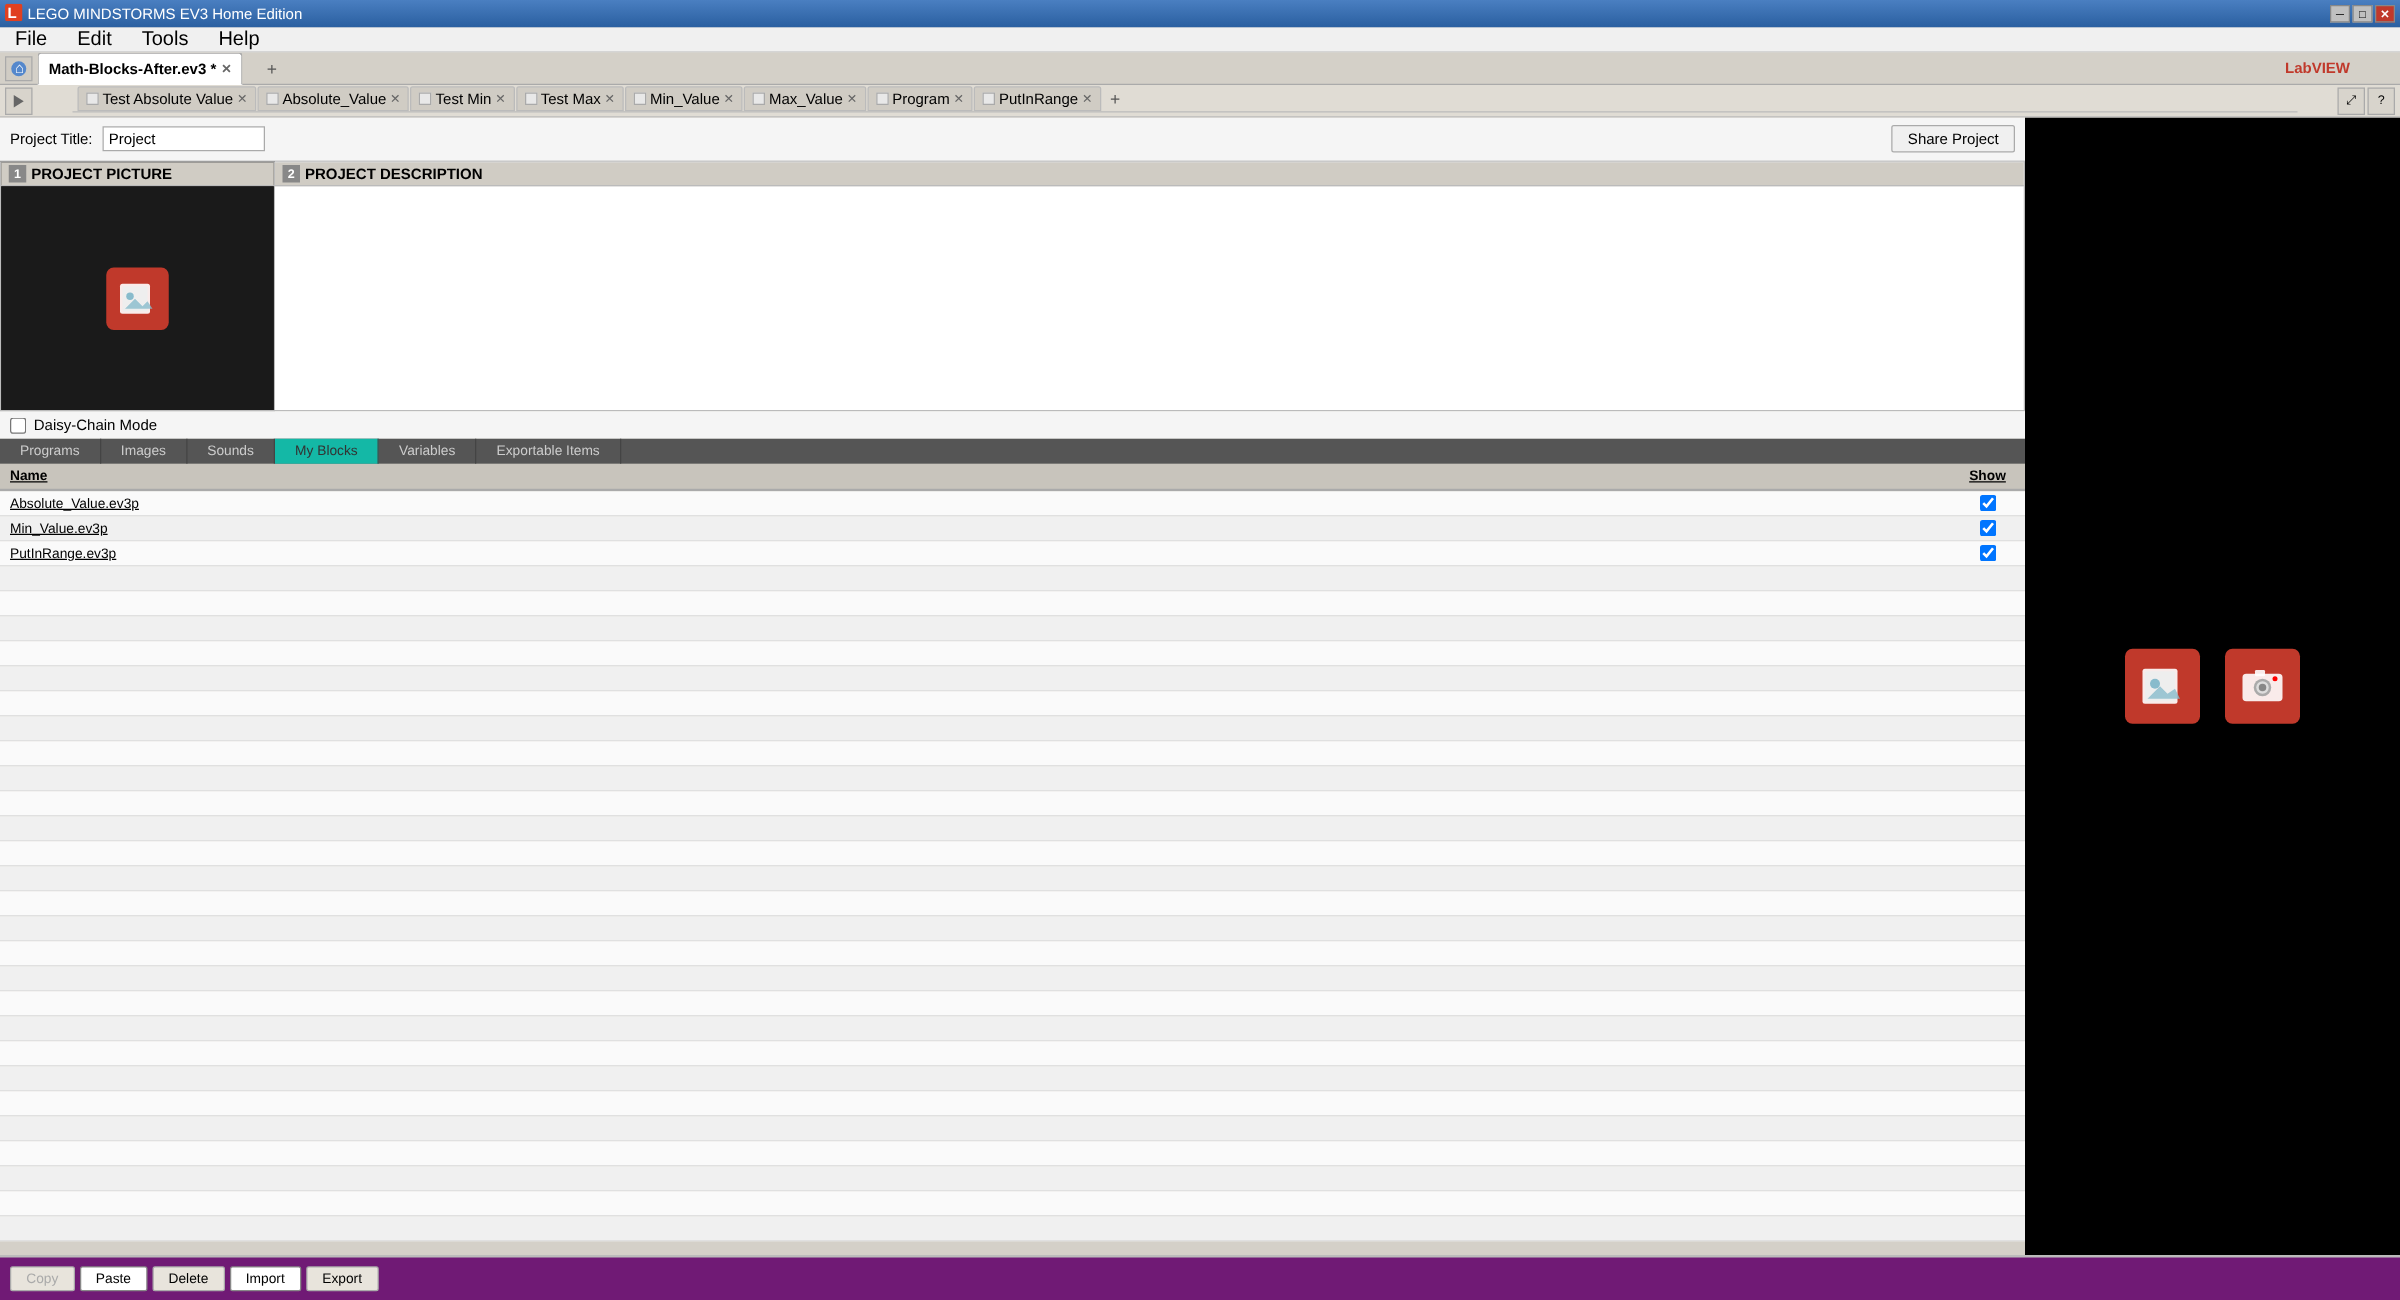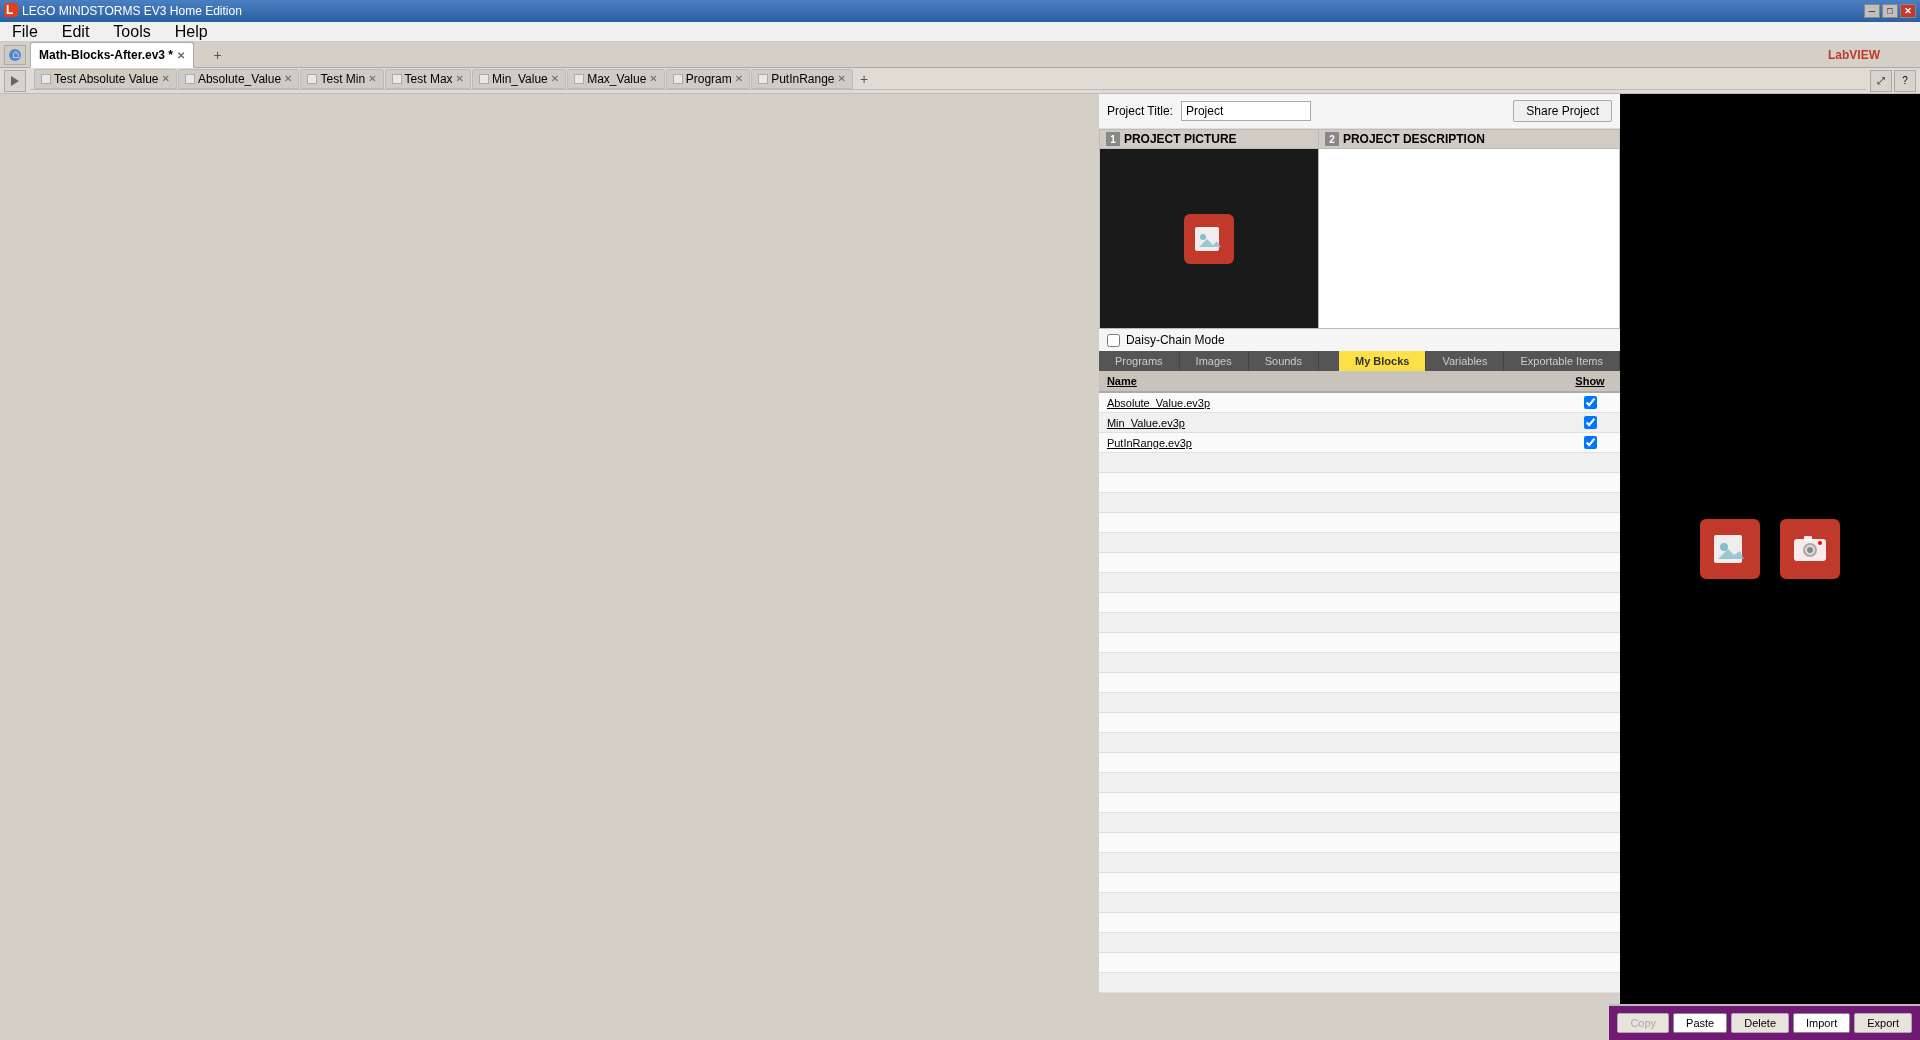--- a/index.html
+++ b/index.html
@@ -233,24 +233,23 @@
     .cat-tab {
       padding: 4px 16px;
       cursor: pointer;
       color: #ccc;
       font-size: 11px;
       display: flex;
       align-items: center;
       border-right: 1px solid #444;
     }
     .cat-tab.active {
-      background: #fde047;
+      background: #14b8a6;
       color: #333;
-      font-weight: bold;
-      margin-left: 20px;
+      font-weight: normal;
     }
 
     
     #content-table {
       flex: 1;
       overflow-y: auto;
       text-decoration: underline;
     }
     .table-header {
       display: flex;
@@ -331,28 +330,28 @@
       height: 1040px;
       width: 1920px;
     }
 
     #toolbar-row {
       display: flex;
       align-items: stretch;
       background: #e0dcd4;
       border-bottom: 1px solid #bbb;
       height: 26px;
+      gap: 28px;
     }
 
     #content-area {
       display: flex;
       flex-direction: column;
       flex: 1;
       overflow: hidden;
-      align-items: flex-end;
     }
   </style>
 </head>
 <body>
 
 <div id="app-wrapper">
 
   <div id="title-bar">
     <span style="margin-right:4px;">
       <svg width="14" height="14" viewBox="0 0 14 14">

